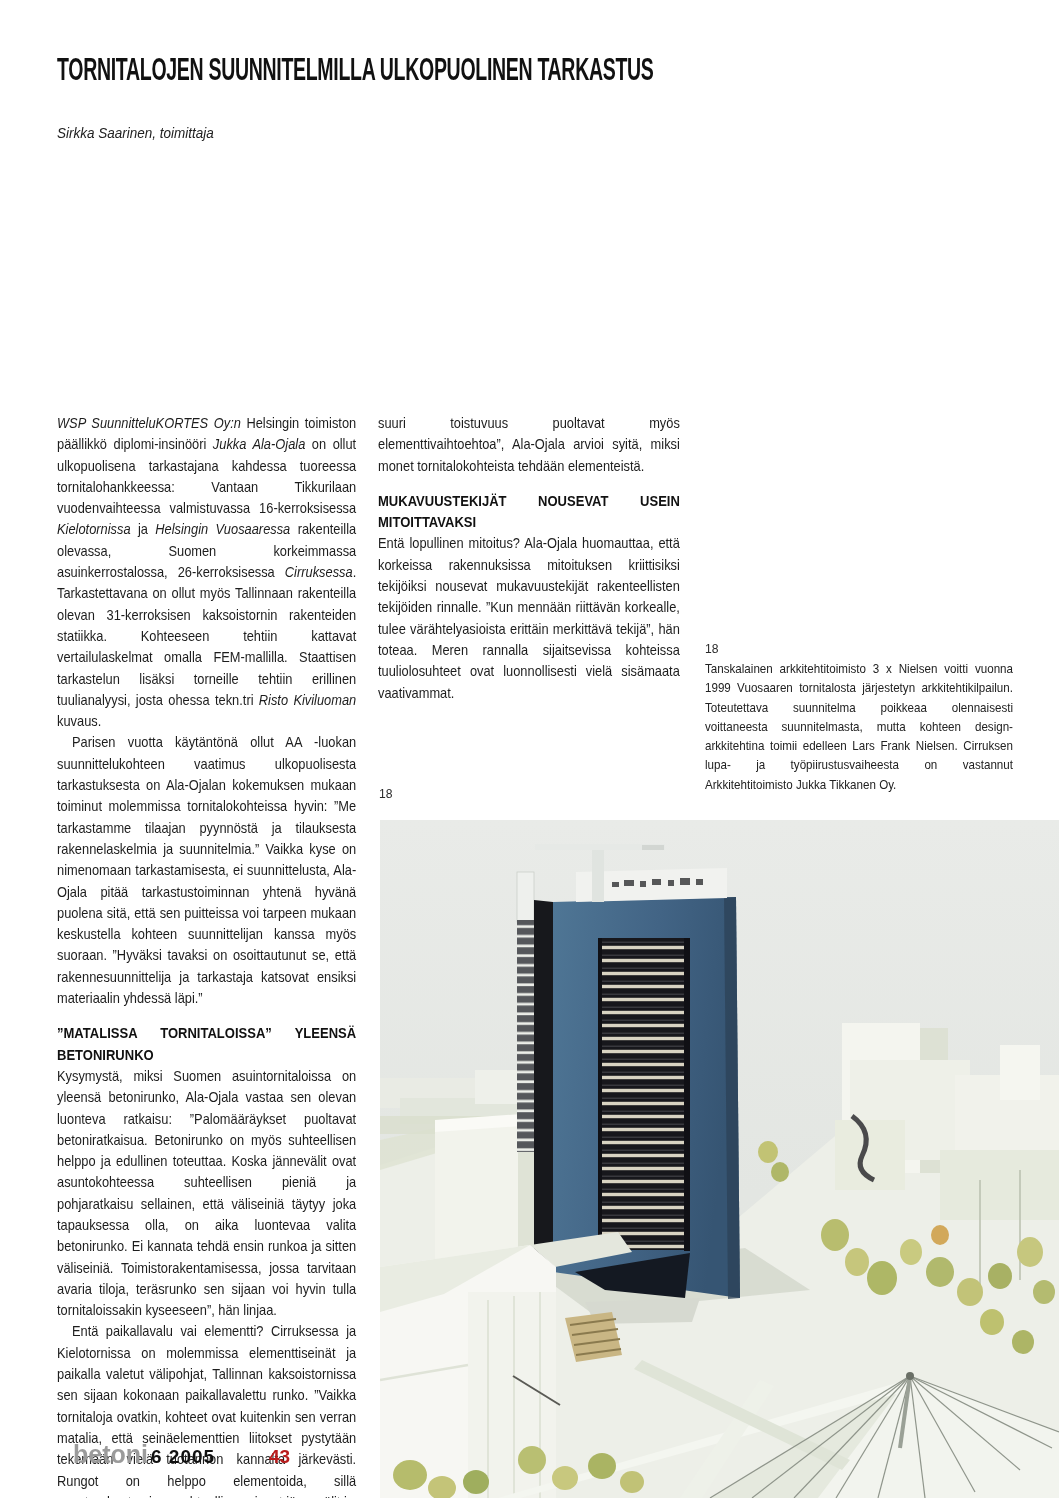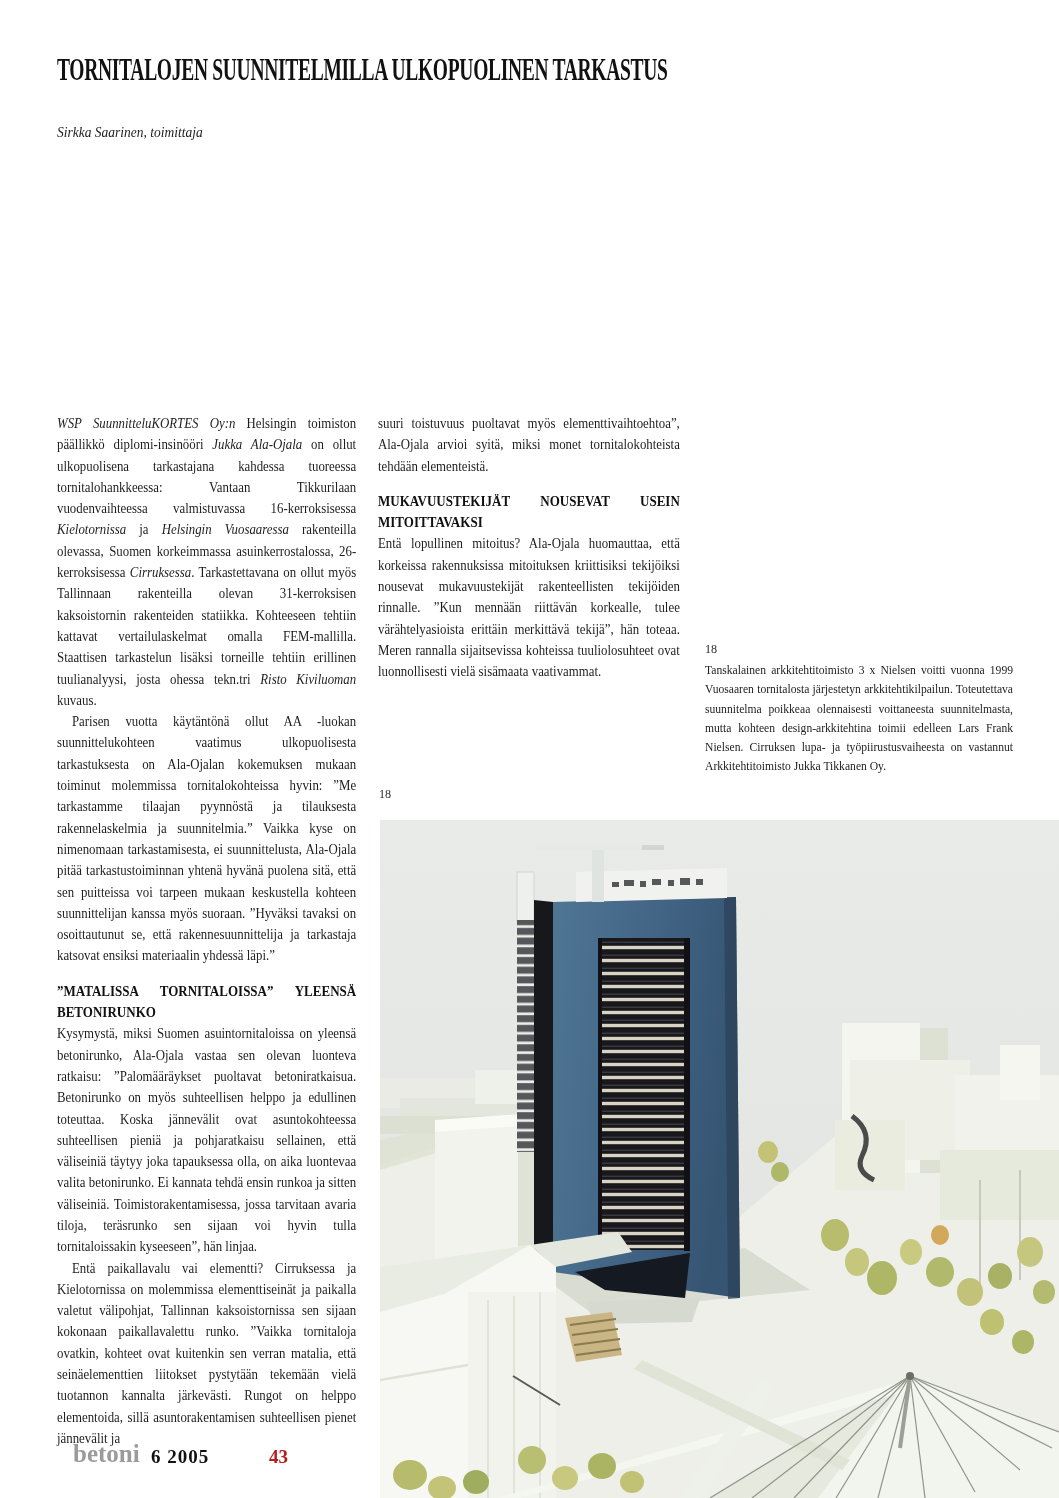--- a/index.html
+++ b/index.html
@@ -1,17 +1,17 @@
 <!DOCTYPE html>
 <html lang="fi"><head>
 <meta charset="utf-8">
 <style>
   html,body{margin:0;padding:0;background:#888;}
   .page{position:relative;width:1059px;height:1498px;background:#ffffff;overflow:hidden;
-        font-family:Liberation Serif, serif;color:#1c1c1c;}
+        font-family:Liberation Sans, sans-serif;color:#1c1c1c;}
   h1.title{position:absolute;left:57px;top:52px;margin:0;font-size:31px;font-weight:700;
         letter-spacing:-0.5px;white-space:nowrap;transform:scaleX(0.63);transform-origin:0 0;color:#111;}
   .author{position:absolute;left:57px;top:124px;font-size:15px;font-style:italic;
         transform:scaleX(0.9);transform-origin:0 0;white-space:nowrap;color:#222;}
   .col{position:absolute;text-align:justify;font-size:14.6px;line-height:21.3px;
         transform:scaleX(0.88);transform-origin:0 0;color:#1d1d1d;}
   .col p{margin:0;}
   .col p.ind{text-indent:17px;}
   .col h2{font-size:14.8px;line-height:21.3px;font-weight:700;margin:14px 0 0 0;color:#111;}
   .col1{left:57px;top:413px;width:340px;}

